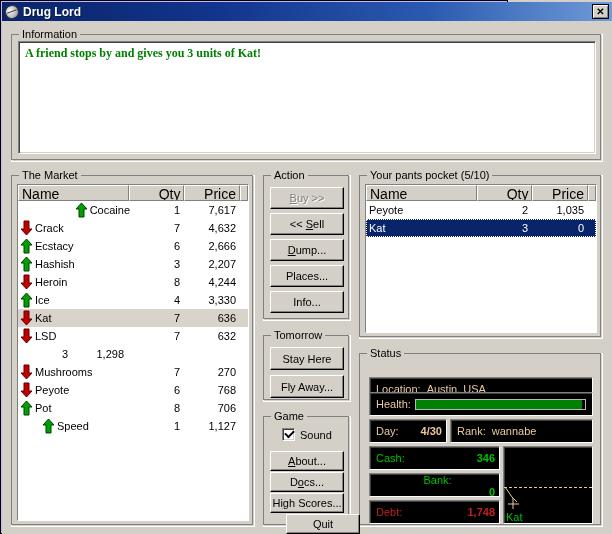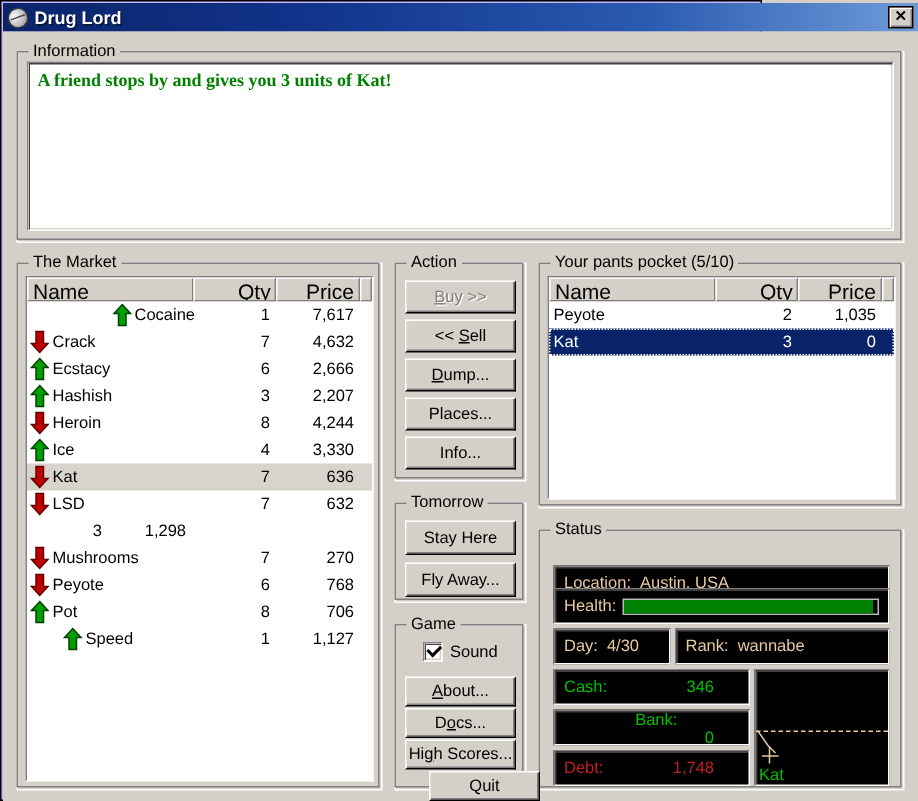--- a/index.html
+++ b/index.html
@@ -151,21 +151,21 @@
   .statbox{
     position:absolute;background:#000000;box-sizing:border-box;
     border:1px solid #808080;border-right-color:#ffffff;border-bottom-color:#ffffff;
     box-shadow:inset 1px 1px 0 #404040;
     display:flex;align-items:center;
     font-size:11px;overflow:hidden;
     font-family:"Liberation Sans", sans-serif;
   }
   .statbox .lbl{padding-left:6px;white-space:nowrap;}
   .statbox .val{padding-left:6px;white-space:nowrap;}
-  .statbox .val.r{margin-left:auto;padding-right:23px;}
+  .statbox .val.r{margin-left:auto;padding-right:4px;font-weight:bold;}
   .c-tan{color:#e8c9a0;}
   .c-green{color:#00c000;}
   .c-red{color:#c02020;}
   .healthbar-outer{
     flex:1 1 auto;height:11px;margin:0 6px 0 4px;
     background:#000;border:1px solid #b8b8b8;box-sizing:border-box;position:relative;
   }
   .healthbar-fill{position:absolute;left:0;top:0;bottom:0;background:#008000;}
   .graph{
     position:absolute;background:#000;box-sizing:border-box;

